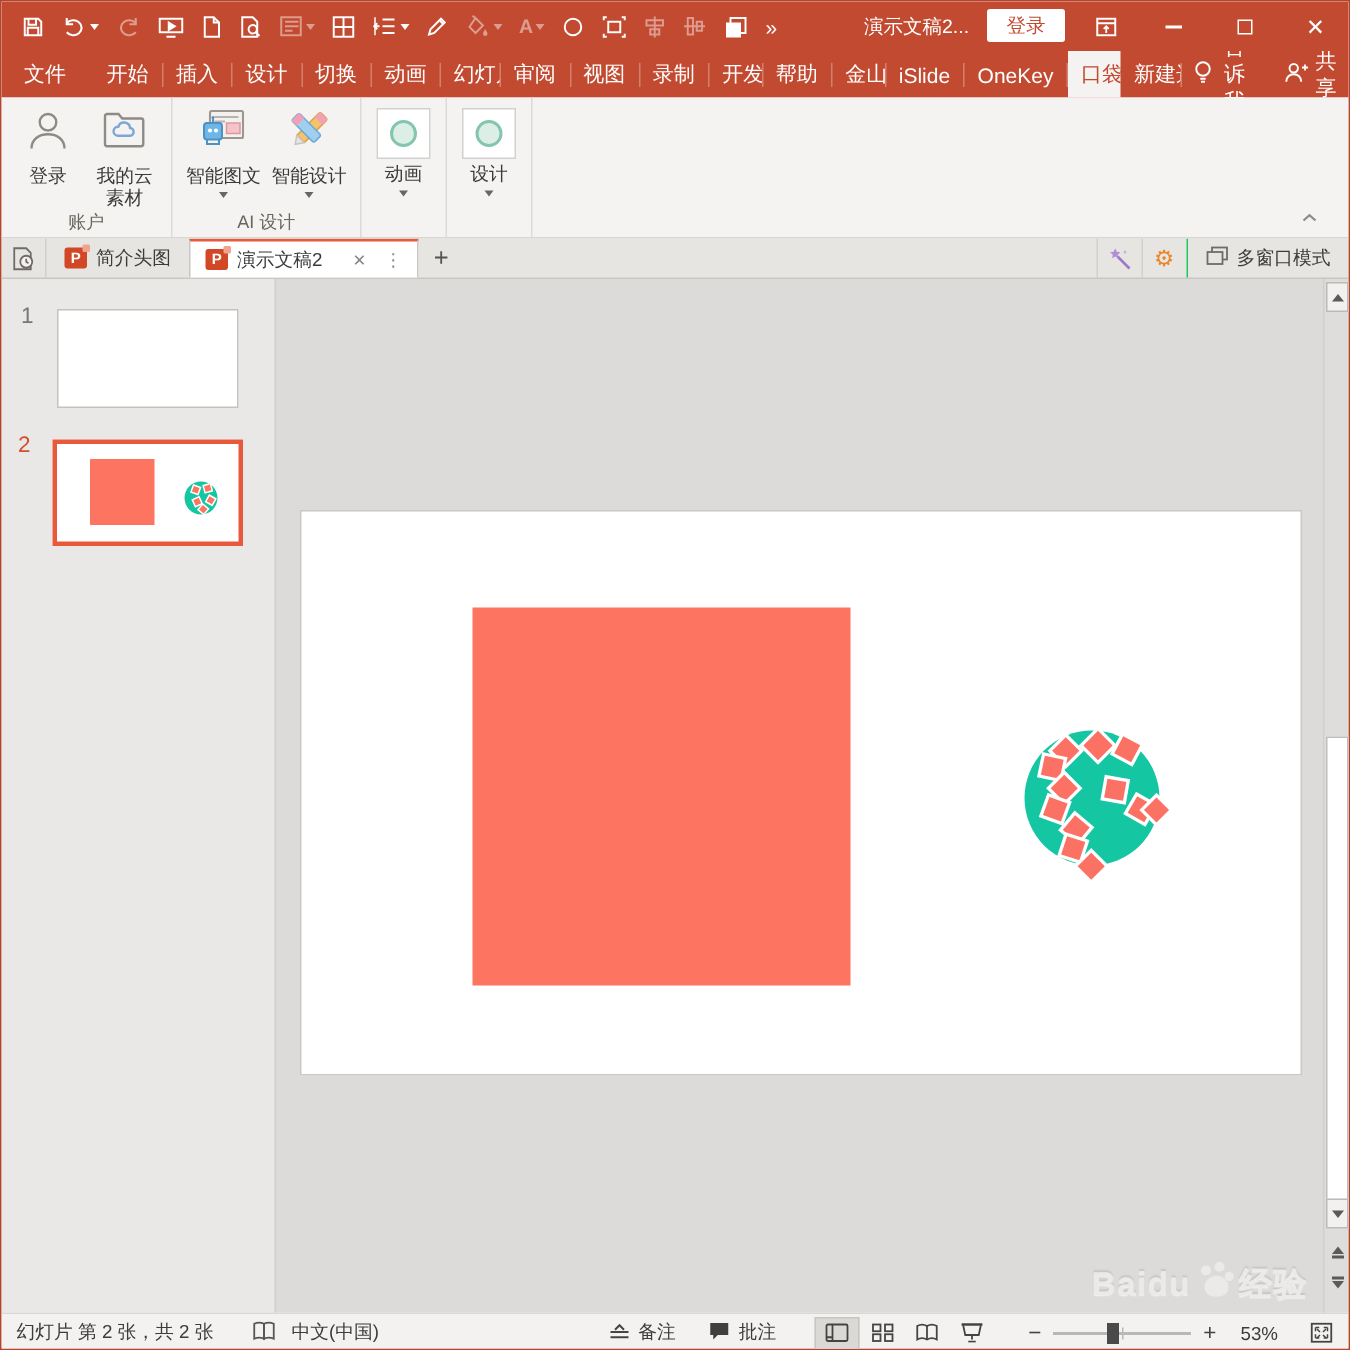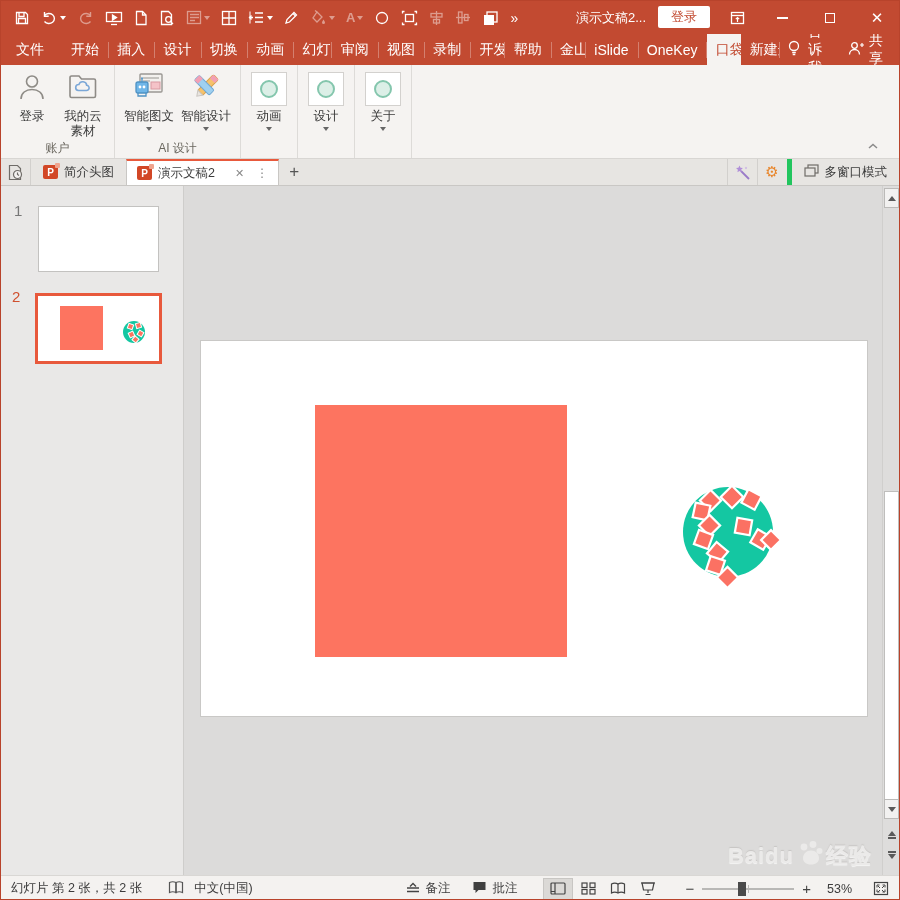--- a/index.html
+++ b/index.html
@@ -23,21 +23,21 @@
   .minbar { width:11px; height:2px; background:#fff; display:inline-block; }
   .maxsq { width:10px; height:10px; border:1.5px solid #fff; display:inline-block; }
 
   
   .menubar { height:31px; background:#C24A31; display:flex; align-items:stretch; color:#fff; font-size:14px; }
   .mtab { display:flex; align-items:center; padding:0 9px; white-space:nowrap; position:relative; }
   .mtab.file { padding:0 15px; margin-right:3px; }
   .msep { width:1px; height:16px; background:rgba(255,255,255,.30); align-self:center; }
   .mtab.active { background:#F5F3F1; color:#C24A31; }
   .clipw { overflow:hidden; }
-  .menu-right { margin-left:auto; display:flex; align-items:center; gap:8px; padding-right:16px; }
+  .menu-right { margin-left:auto; display:flex; align-items:center; gap:8px; padding-right:8px; }
   .tellme { display:flex; align-items:center; gap:7px; }
   .share { display:flex; align-items:center; gap:5px; margin-left:26px; }
 
   
   .ribbon { position:relative; height:94px; background:#F5F3F1; border-bottom:1px solid #D8D6D3; display:flex; align-items:stretch; }
   .rgroup { display:flex; flex-direction:column; border-right:1px solid #DDDBD8; }
   .rbtns { flex:1; display:flex; align-items:flex-start; padding:7px 8px 0; gap:5px; }
   .rlabel { text-align:center; font-size:12px; color:#6A675F; padding:0 4px 4px; height:18px; }
   .bigbtn { display:flex; flex-direction:column; align-items:center; width:46px; }
   .bigbtn.wide { width:52px; }
@@ -52,21 +52,21 @@
   .histbtn { width:30px; display:flex; align-items:center; justify-content:center; border-right:1px solid #D2D0CD; }
   .dtab { display:flex; align-items:center; gap:6px; padding:0 12px; }
   .dtab.active { background:#fff; border-left:1px solid #C9C7C4; border-right:1px solid #C9C7C4; border-top:2px solid #E8593C; padding:0 10px; }
   .ppt-ic { width:15px; height:14px; background:#D24726; border-radius:2px; color:#fff; font-size:10px; font-weight:bold; display:flex; align-items:center; justify-content:center; position:relative; }
   .ppt-ic::after { content:""; position:absolute; right:-2px; top:-2px; width:5px; height:5px; background:#F0A48E; border-radius:1px; }
   .tclose { color:#888; font-size:11px; margin-left:14px; }
   .tkebab { color:#888; font-size:12px; margin-left:6px; }
   .newtab { width:30px; display:flex; align-items:center; justify-content:center; font-size:17px; color:#555; }
   .tab-right { margin-left:auto; display:flex; align-items:stretch; }
   .trbtn { width:30px; display:flex; align-items:center; justify-content:center; border-left:1px solid #D2D0CD; }
-  .mw { display:flex; align-items:center; gap:6px; padding:0 12px; border-left:5px solid #22c55e;justify-content:flex-end; }
+  .mw { display:flex; align-items:center; gap:6px; padding:0 12px; border-left:1px solid #22c55e;justify-content:flex-end; }
   .gear-g { color:#E8862C; font-size:15px; }
 
   
   .content { display:flex; height:689px; }
   .leftpanel { position:relative; width:183px; background:#E9E8E7; border-right:1px solid #CECDCB; }
   .slidenum { position:absolute; font-size:15px; color:#777; }
   .n1 { left:13px; top:16px; }
   .n2 { left:11px; top:102px; color:#D0502F; }
   .thumb { position:absolute; background:#fff; }
   .t1 { left:37px; top:20px; width:121px; height:66px; border:1px solid #C3C2C0; }
@@ -369,32 +369,20 @@
       </div>
       <div class="rlabel"></div>
     </div>
     <div class="rgroup">
       <div class="rbtns">
         <div class="bigbtn" style="width:40px;">
           <span class="ringbox">
               <span class="ring"></span>
             </span>
           <span class="blabel">设计</span>
-          <span class="caret-d"></span>
-        </div>
-      </div>
-      <div class="rlabel"></div>
-    </div>
-    <div class="rgroup">
-      <div class="rbtns">
-        <div class="bigbtn" style="width:40px;">
-          <span class="ringbox">
-              <span class="ring"></span>
-            </span>
-          <span class="blabel">关于</span>
           <span class="caret-d"></span>
         </div>
       </div>
       <div class="rlabel"></div>
     </div>
     <span class="collapse"><svg width="12" height="8" viewBox="0 0 12 8" fill="none" stroke="#8a8a8a" stroke-width="1.5">
           <path d="M2 6l4-3.5L10 6"></path>
         </svg></span>
   </div>
 

